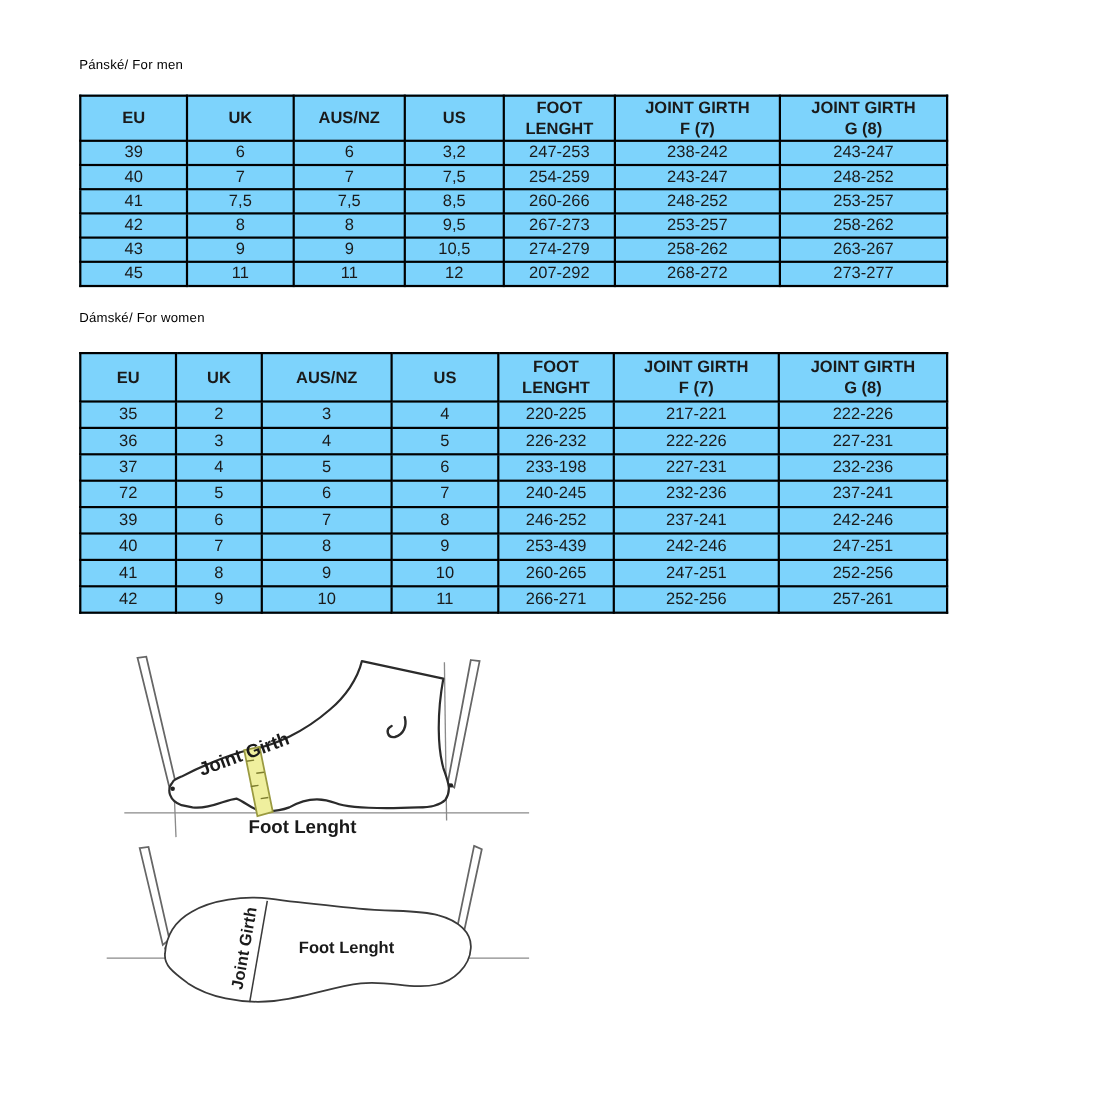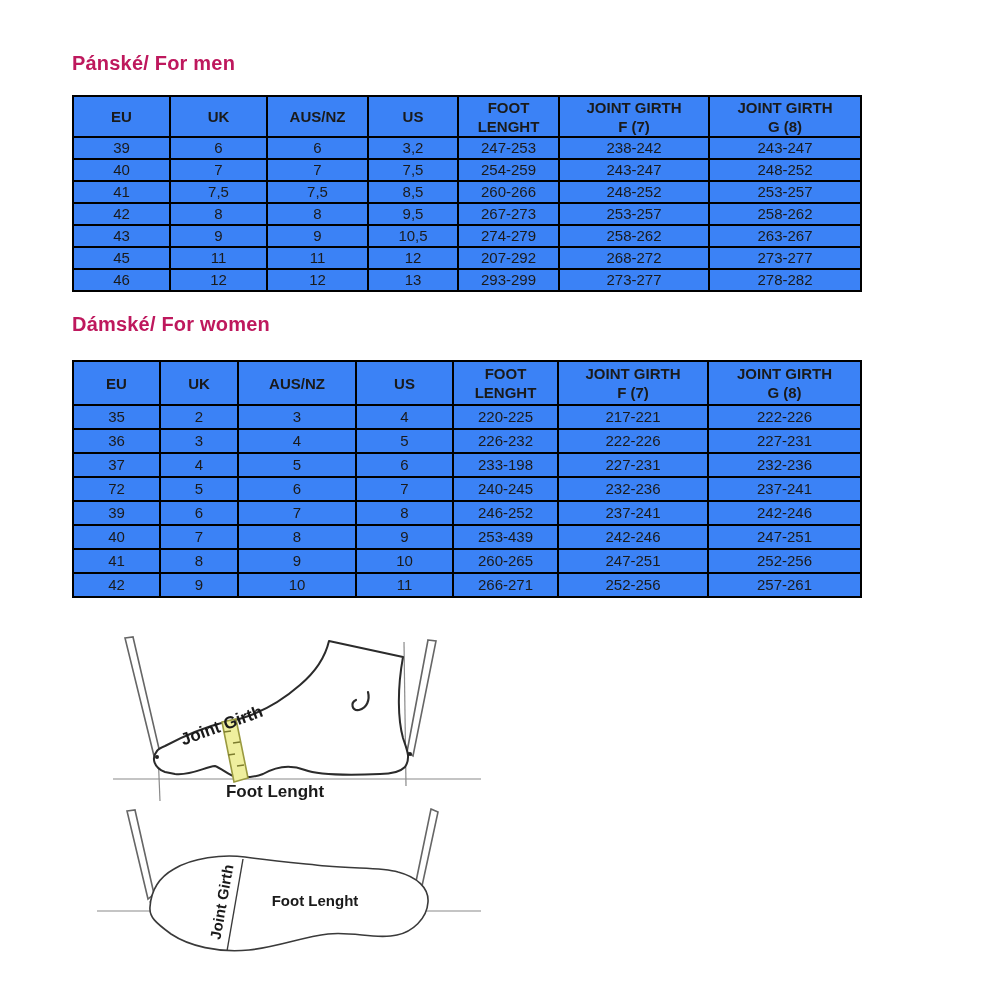--- a/index.html
+++ b/index.html
@@ -7,33 +7,33 @@
   body {
     width: 997px; height: 997px;
     background: #ffffff;
     color: #111;
     font-family: "Liberation Sans", sans-serif;
     overflow: hidden;
   }
   .content { padding: 52px 60px 0 72px; }
 
   .section-title {
-    font-size: 20px;
-    font-weight: bold;
-    color: #be185d;
+    font-size: 12px;
+    font-weight: normal;
+    color: #000000;
     letter-spacing: 0.2px;
   }
   .title-men   { margin: 0 0 20px 0; }
   .title-women { margin: 21px 0 24px 0; }
 
   table.size-table {
     border-collapse: collapse;
     table-layout: fixed;
     width: 788px;
-    background: #3b82f6;
+    background: #7dd3fc;
   }
   .size-table th, .size-table td {
     border: 2px solid #000;
     text-align: center;
     vertical-align: middle;
     padding: 0;
     font-size: 15px;
     color: #1a1a1a;
     overflow: hidden;
     white-space: nowrap;
@@ -152,29 +152,20 @@
           <td>263-267</td>
         </tr>
         <tr>
           <td>45</td>
           <td>11</td>
           <td>11</td>
           <td>12</td>
           <td>207-292</td>
           <td>268-272</td>
           <td>273-277</td>
-        </tr>
-        <tr>
-          <td>46</td>
-          <td>12</td>
-          <td>12</td>
-          <td>13</td>
-          <td>293-299</td>
-          <td>273-277</td>
-          <td>278-282</td>
         </tr>
       </tbody>
   </table>
 
   <div class="section-title title-women">Dámské/ For women</div>
 
   <table class="size-table women-table">
     <colgroup>
       <col style="width:87px">
         <col style="width:78px">

